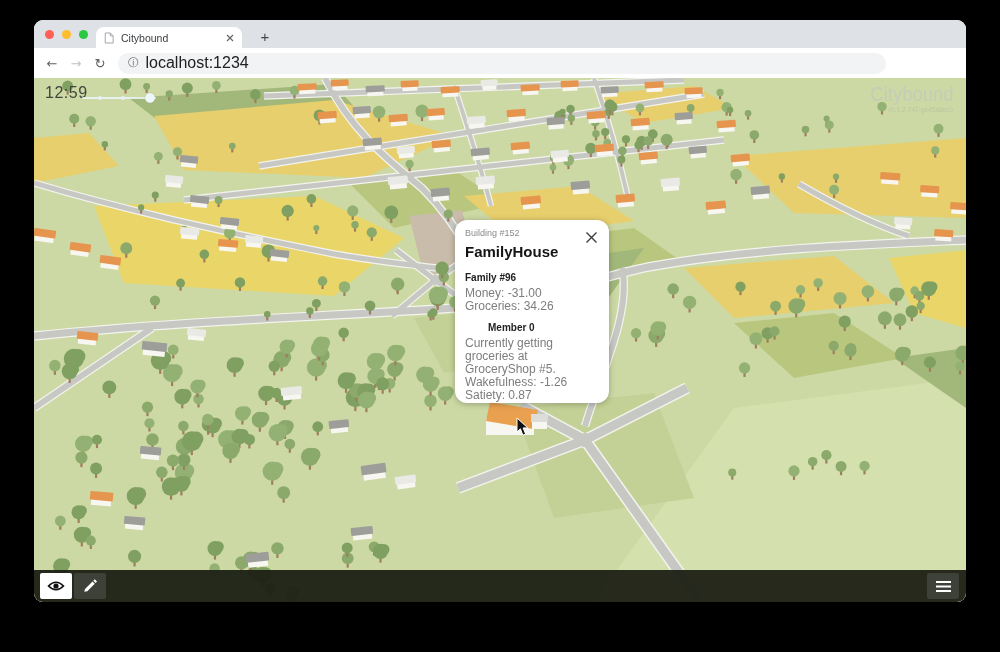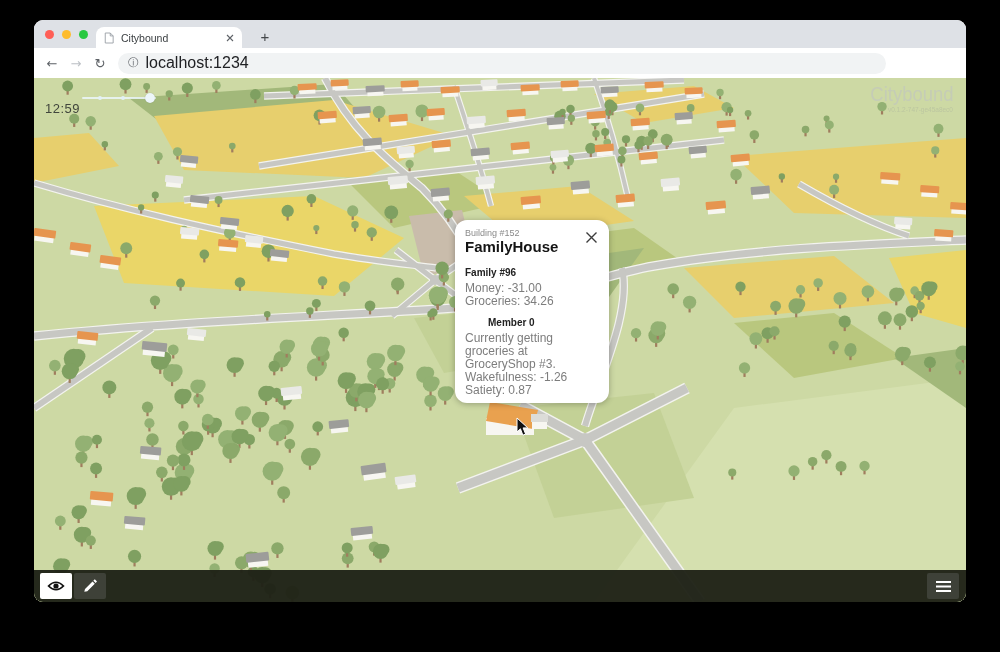--- a/index.html
+++ b/index.html
@@ -22,35 +22,35 @@
   .navic.fwd{color:#bdc1c6;}
   .omnibox{margin-left:6px;height:21px;width:768px;background:#f1f3f4;border-radius:11px;
     display:flex;align-items:center;padding:0 10px;box-sizing:border-box;}
   .omni-info{font-family:"DejaVu Sans",sans-serif;color:#5f6368;font-size:10.5px;margin-right:7px;}
   .omni-url{font-size:16px;color:#202124;}
   .nav-right{position:absolute;right:8px;top:28px;height:30px;display:flex;align-items:center;gap:14px;}
   .nav-right .navic{width:16px;}
   
   .viewport{position:absolute;left:0;top:58px;width:932px;height:524px;background:#cdd9a4;overflow:hidden;}
   .viewport svg.scene{position:absolute;left:0;top:0;}
-  .hud-time{position:absolute;left:11px;top:23px;font-size:13px;color:#41463c;letter-spacing:.5px;}
+  .hud-time{position:absolute;left:11px;top:6px;font-size:16px;color:#41463c;letter-spacing:.5px;}
   .slider{position:absolute;left:48px;top:15px;width:74px;height:10px;}
   .slider .track{position:absolute;left:0;top:4px;width:100%;height:2px;background:rgba(235,246,250,.85);border-radius:1px;}
   .slider .dot{position:absolute;top:3px;width:4px;height:4px;border-radius:50%;background:#e3f1f6;}
   .slider .handle{position:absolute;top:0;width:10px;height:10px;border-radius:50%;background:#edf6f9;
     box-shadow:0 0 1px rgba(0,0,0,.25);}
   .hud-logo{position:absolute;right:12px;top:4px;text-align:right;color:#c5ccb6;
     font-size:21px;font-weight:400;transform:scaleX(.88);transform-origin:right;}
   .hud-version{position:absolute;right:13px;top:28px;text-align:right;color:#bcc6a0;font-size:6.5px;}
   
   .popup{position:absolute;left:421px;top:200px;width:154px;height:183px;background:#fff;
     border-radius:12px;box-shadow:0 1px 6px rgba(0,0,0,.28);overflow:hidden;}
   .popup-inner{padding:8px 10px 0 10px;}
   .pp-label{font-size:9px;color:#8a8a8a;}
-  .pp-title{font-size:15px;font-weight:bold;color:#141414;}
+  .pp-title{font-size:15px;font-weight:bold;color:#141414;margin-top:5px;}
   .pp-h{font-size:10px;font-weight:bold;color:#222;}
   .pp-fam-h{margin-top:12px;}
   .pp-body{font-size:12px;line-height:13px;color:#7d7d7d;margin-top:4px;}
   .pp-mem-h{margin-top:9px;padding-left:23px;}
   .pp-mem2-h{margin-top:8px;}
   .pp-close{position:absolute;top:11px;right:11px;width:13px;height:13px;cursor:pointer;}
   
   .gamebar{position:absolute;left:0;bottom:0;width:100%;height:32px;background:rgba(30,33,22,.96);}
   .tool-btn{position:absolute;top:3px;width:32px;height:26px;border-radius:2px;
     display:flex;align-items:center;justify-content:center;}
@@ -958,21 +958,21 @@
     <div class="popup-inner">
       <div class="pp-label">Building #152</div>
       <div class="pp-title">FamilyHouse</div>
       <div class="pp-h pp-fam-h">Family #96</div>
       <div class="pp-body">
         <div>Money: -31.00</div>
         <div>Groceries: 34.26</div>
       </div>
       <div class="pp-h pp-mem-h">Member 0</div>
       <div class="pp-body">
-        <div>Currently getting groceries at GroceryShop #3.</div>
+        <div>Currently getting groceries at GroceryShop #5.</div>
         <div>Wakefulness: -1.26</div>
         <div>Satiety: 0.87</div>
       </div>
       <div class="pp-h pp-mem2-h">Member 1</div>
     </div>
     <svg class="pp-close" viewBox="0 0 13 13">
       <path d="M1.5 1.5 L11.5 11.5 M11.5 1.5 L1.5 11.5" stroke="#3c3c3c" stroke-width="1.4"></path>
     </svg>
   </div>
 

